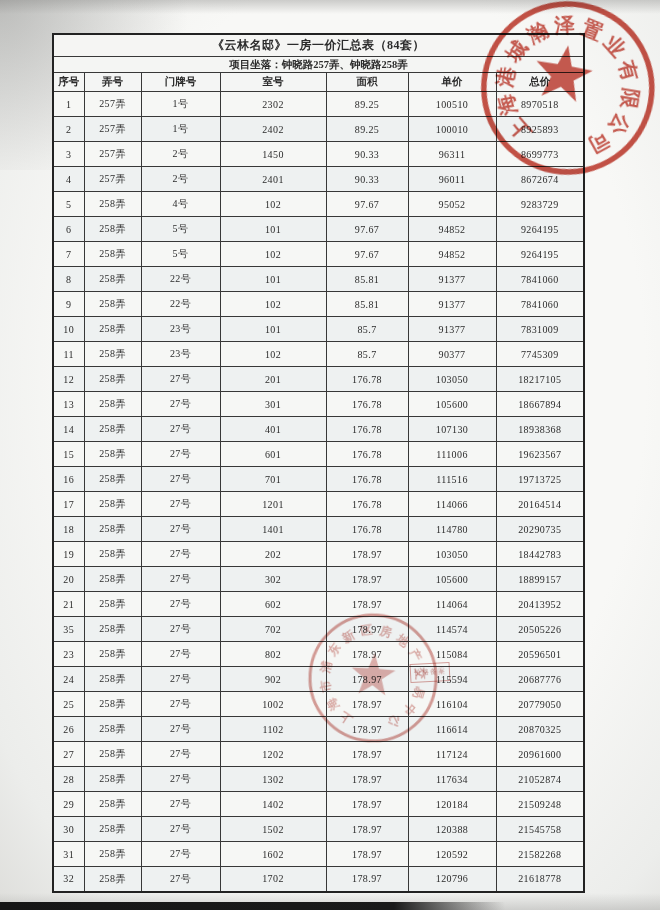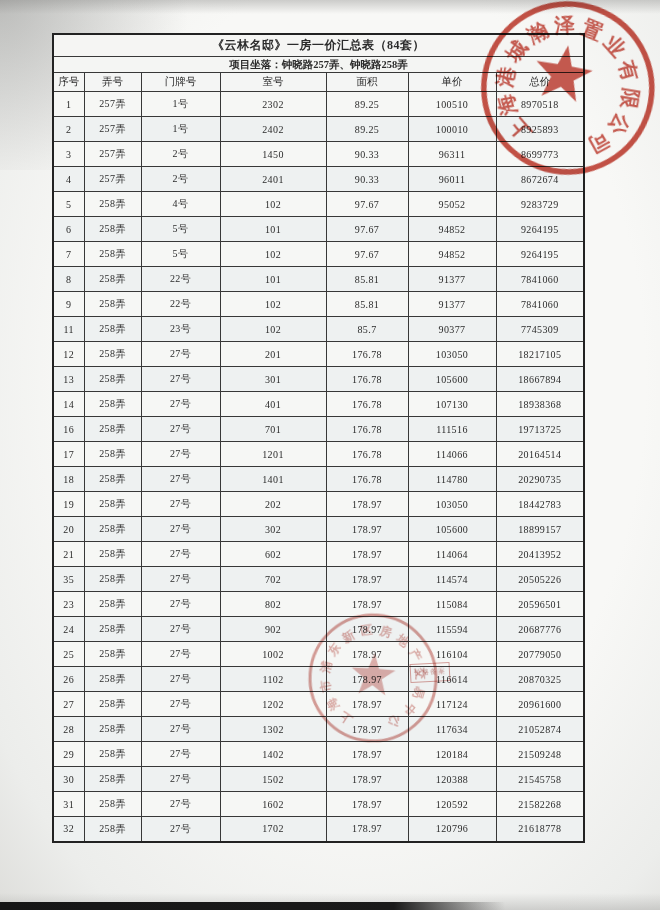--- a/index.html
+++ b/index.html
@@ -15,21 +15,21 @@
   .bottom-bar{position:absolute;left:0;top:902px;width:505px;height:8px;
         background:linear-gradient(to right,#161616 0%,#1a1a1a 78%,rgba(26,26,26,0) 100%);}
 
   table.price-table{position:absolute;left:52px;top:33px;width:531px;
         border-collapse:collapse;table-layout:fixed;
         border:2px solid #222;color:#2b2b2b;}
   .price-table th,.price-table td{border:1px solid #383838;text-align:center;
         vertical-align:middle;padding:0;overflow:hidden;white-space:nowrap;}
   tr.title-row th{height:21px;font-size:12px;font-weight:700;background:#f5f5f3;letter-spacing:.5px;margin-top:48px;}
   tr.loc-row th{height:15px;font-size:10.5px;font-weight:700;background:#f4f5f3;}
-  tr.head-row th{height:18px;font-size:10.5px;font-weight:400;background:#f4f5f4;}
+  tr.head-row th{height:18px;font-size:10.5px;font-weight:700;background:#f4f5f4;}
   tbody tr{height:25px;}
   tbody td{font-size:10px;letter-spacing:.4px;}
   tbody tr:nth-child(odd){background:#f6f7f5;}
   tbody tr:nth-child(even){background:#eef1f1;}
 
   .seal{position:absolute;mix-blend-mode:multiply;}
   #company-seal{left:477px;top:-4px;width:182px;height:182px;opacity:.88;
         filter:blur(.3px);transform:rotate(10deg);}
   #filing-seal{left:305px;top:610px;width:136px;height:136px;opacity:.58;
         filter:blur(.5px);transform:rotate(4deg);}
@@ -148,20 +148,29 @@
         <tr>
           <td>9</td>
           <td>258弄</td>
           <td>22号</td>
           <td>102</td>
           <td>85.81</td>
           <td>91377</td>
           <td>7841060</td>
         </tr>
         <tr>
+          <td>10</td>
+          <td>258弄</td>
+          <td>23号</td>
+          <td>101</td>
+          <td>85.7</td>
+          <td>91377</td>
+          <td>7831009</td>
+        </tr>
+        <tr>
           <td>11</td>
           <td>258弄</td>
           <td>23号</td>
           <td>102</td>
           <td>85.7</td>
           <td>90377</td>
           <td>7745309</td>
         </tr>
         <tr>
           <td>12</td>
@@ -182,20 +191,29 @@
           <td>18667894</td>
         </tr>
         <tr>
           <td>14</td>
           <td>258弄</td>
           <td>27号</td>
           <td>401</td>
           <td>176.78</td>
           <td>107130</td>
           <td>18938368</td>
+        </tr>
+        <tr>
+          <td>15</td>
+          <td>258弄</td>
+          <td>27号</td>
+          <td>601</td>
+          <td>176.78</td>
+          <td>111006</td>
+          <td>19623567</td>
         </tr>
         <tr>
           <td>16</td>
           <td>258弄</td>
           <td>27号</td>
           <td>701</td>
           <td>176.78</td>
           <td>111516</td>
           <td>19713725</td>
         </tr>

